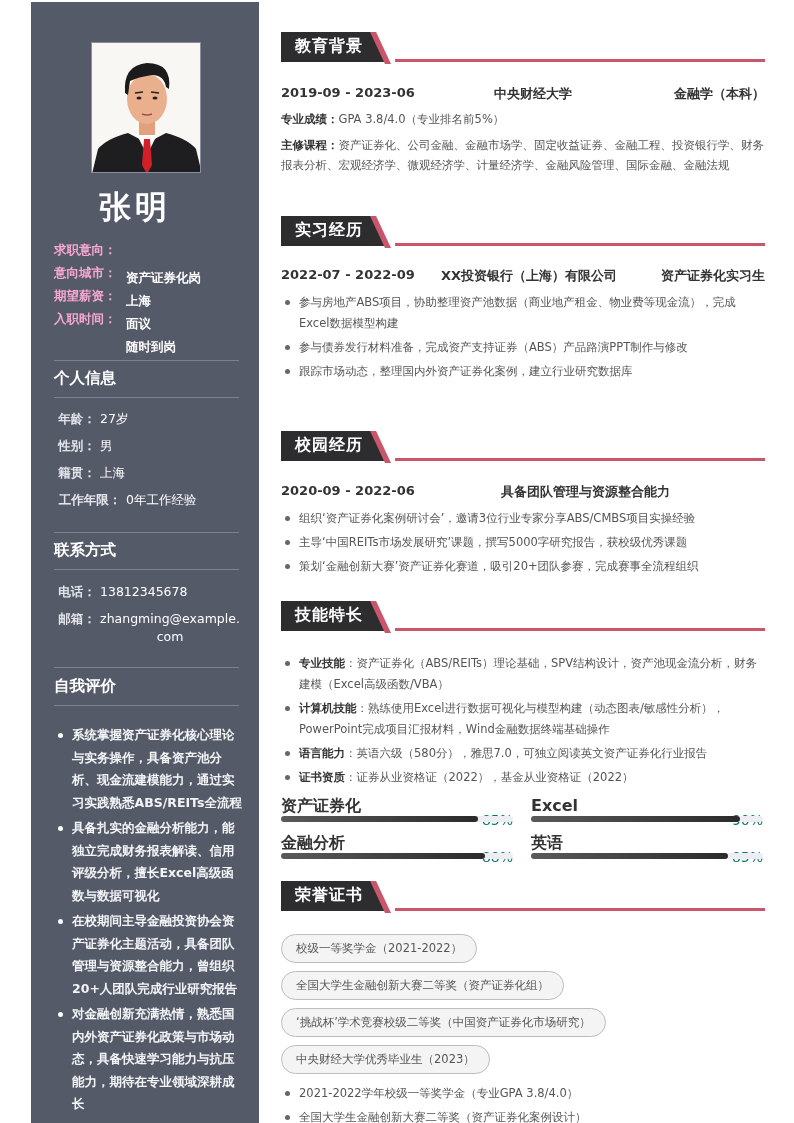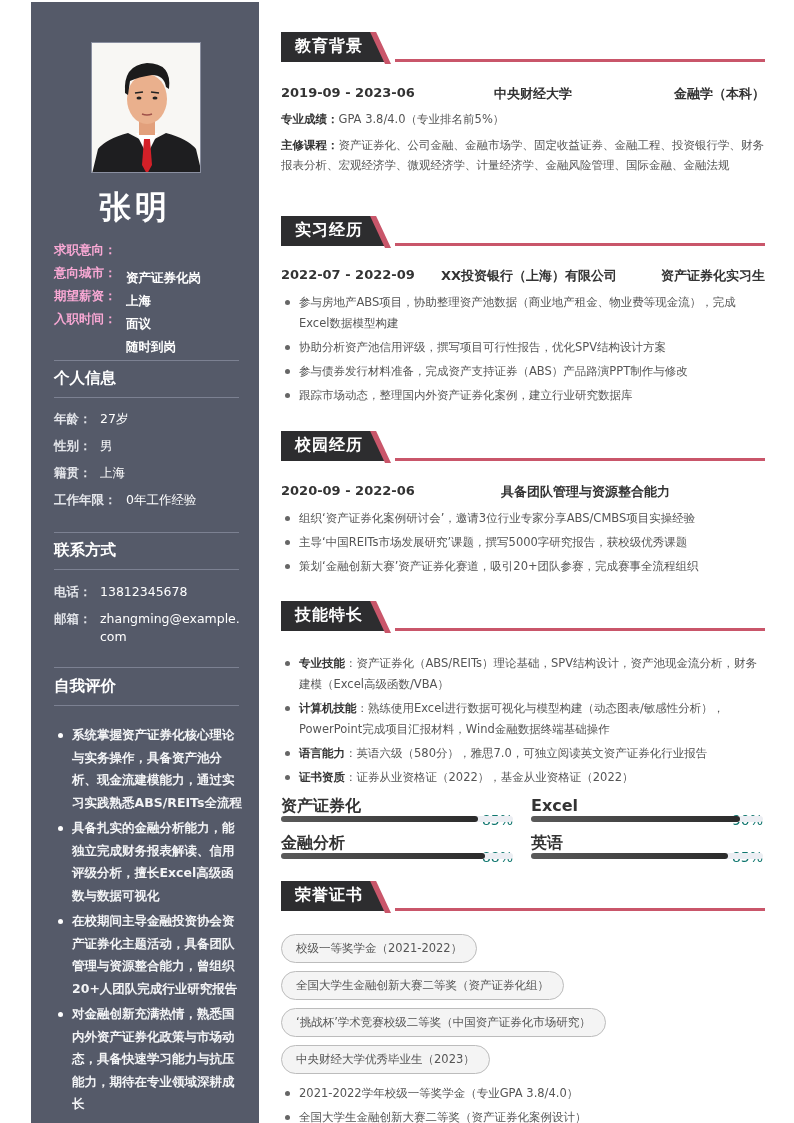--- a/index.html
+++ b/index.html
@@ -12,21 +12,21 @@
   .sidebar { position: absolute; left: 0; top: 0; width: 228px; height: 1121px; background: #555a69; color: #fff; }
   .photo { position: absolute; left: 60px; top: 40px; width: 110px; height: 131px; background: #fafafa; border: 1px solid #8a8fa0; overflow: hidden; }
   .name { position: absolute; left: 0; width: 208px; top: 184px; text-align: center; font-size: 32px; font-weight: bold; letter-spacing: 4px; color: #fff; }
   .intent { position: absolute; left: 23px; top: 236px; width: 190px; }
   .intent .row { display: flex; font-size: 12.5px; font-weight: bold; height: 23px; line-height: 23px; }
   .intent .k { color: #f9a8d4; width: 72px; }
   .intent .v { color: #fff; margin-top: 28px; }
 
   .sb-divider { position: absolute; left: 23px; width: 185px; height: 1px; background: #7c8192; }
   .sb-title { position: absolute; left: 23px; font-size: 15.5px; font-weight: bold; color: #fff; }
-  .info { position: absolute; left: 23px; width: 190px; }
+  .info { position: absolute; left: 23px; width: 190px; text-align: center; }
   .info .row { display: flex; font-size: 12.5px; line-height: 18px; margin-bottom: 9px; }
   .info .k { color: #e3e5ea; font-weight: bold; white-space: nowrap; }
   .info .v { color: #fff; word-break: break-all; }
 
   .self { position: absolute; left: 23px; top: 722px; width: 190px; list-style: none; }
   .self li { position: relative; padding-left: 18px; font-size: 12.5px; font-weight: bold; line-height: 22.5px; color: #f3f4f6; margin-bottom: 3px; }
   .self li::before { content: ""; position: absolute; left: 4px; top: 9px; width: 5px; height: 5px; border-radius: 50%; background: #fff; }
 
   
   .main { position: absolute; left: 250px; top: 0; width: 484px; }
@@ -177,21 +177,20 @@
       <div class="slash"></div>
       <div class="line"></div>
     </div>
     <div class="hdr3" style="top:265px">
       <span class="c1">2022-07 - 2022-09</span>
       <span class="c2" style="left:160px">XX投资银行（上海）有限公司</span>
       <span class="c3">资产证券化实习生</span>
     </div>
     <ul class="bullets" style="top:290px">
       <li>参与房地产ABS项目，协助整理资产池数据（商业地产租金、物业费等现金流），完成Excel数据模型构建</li>
-      <li>协助分析资产池信用评级，撰写项目可行性报告，优化SPV结构设计方案</li>
       <li>参与债券发行材料准备，完成资产支持证券（ABS）产品路演PPT制作与修改</li>
       <li>跟踪市场动态，整理国内外资产证券化案例，建立行业研究数据库</li>
     </ul>
 
     <div class="sec-head" style="top:429px">
       <div class="tab">
           <span>校园经历</span>
         </div>
       <div class="slash"></div>
       <div class="line"></div>

